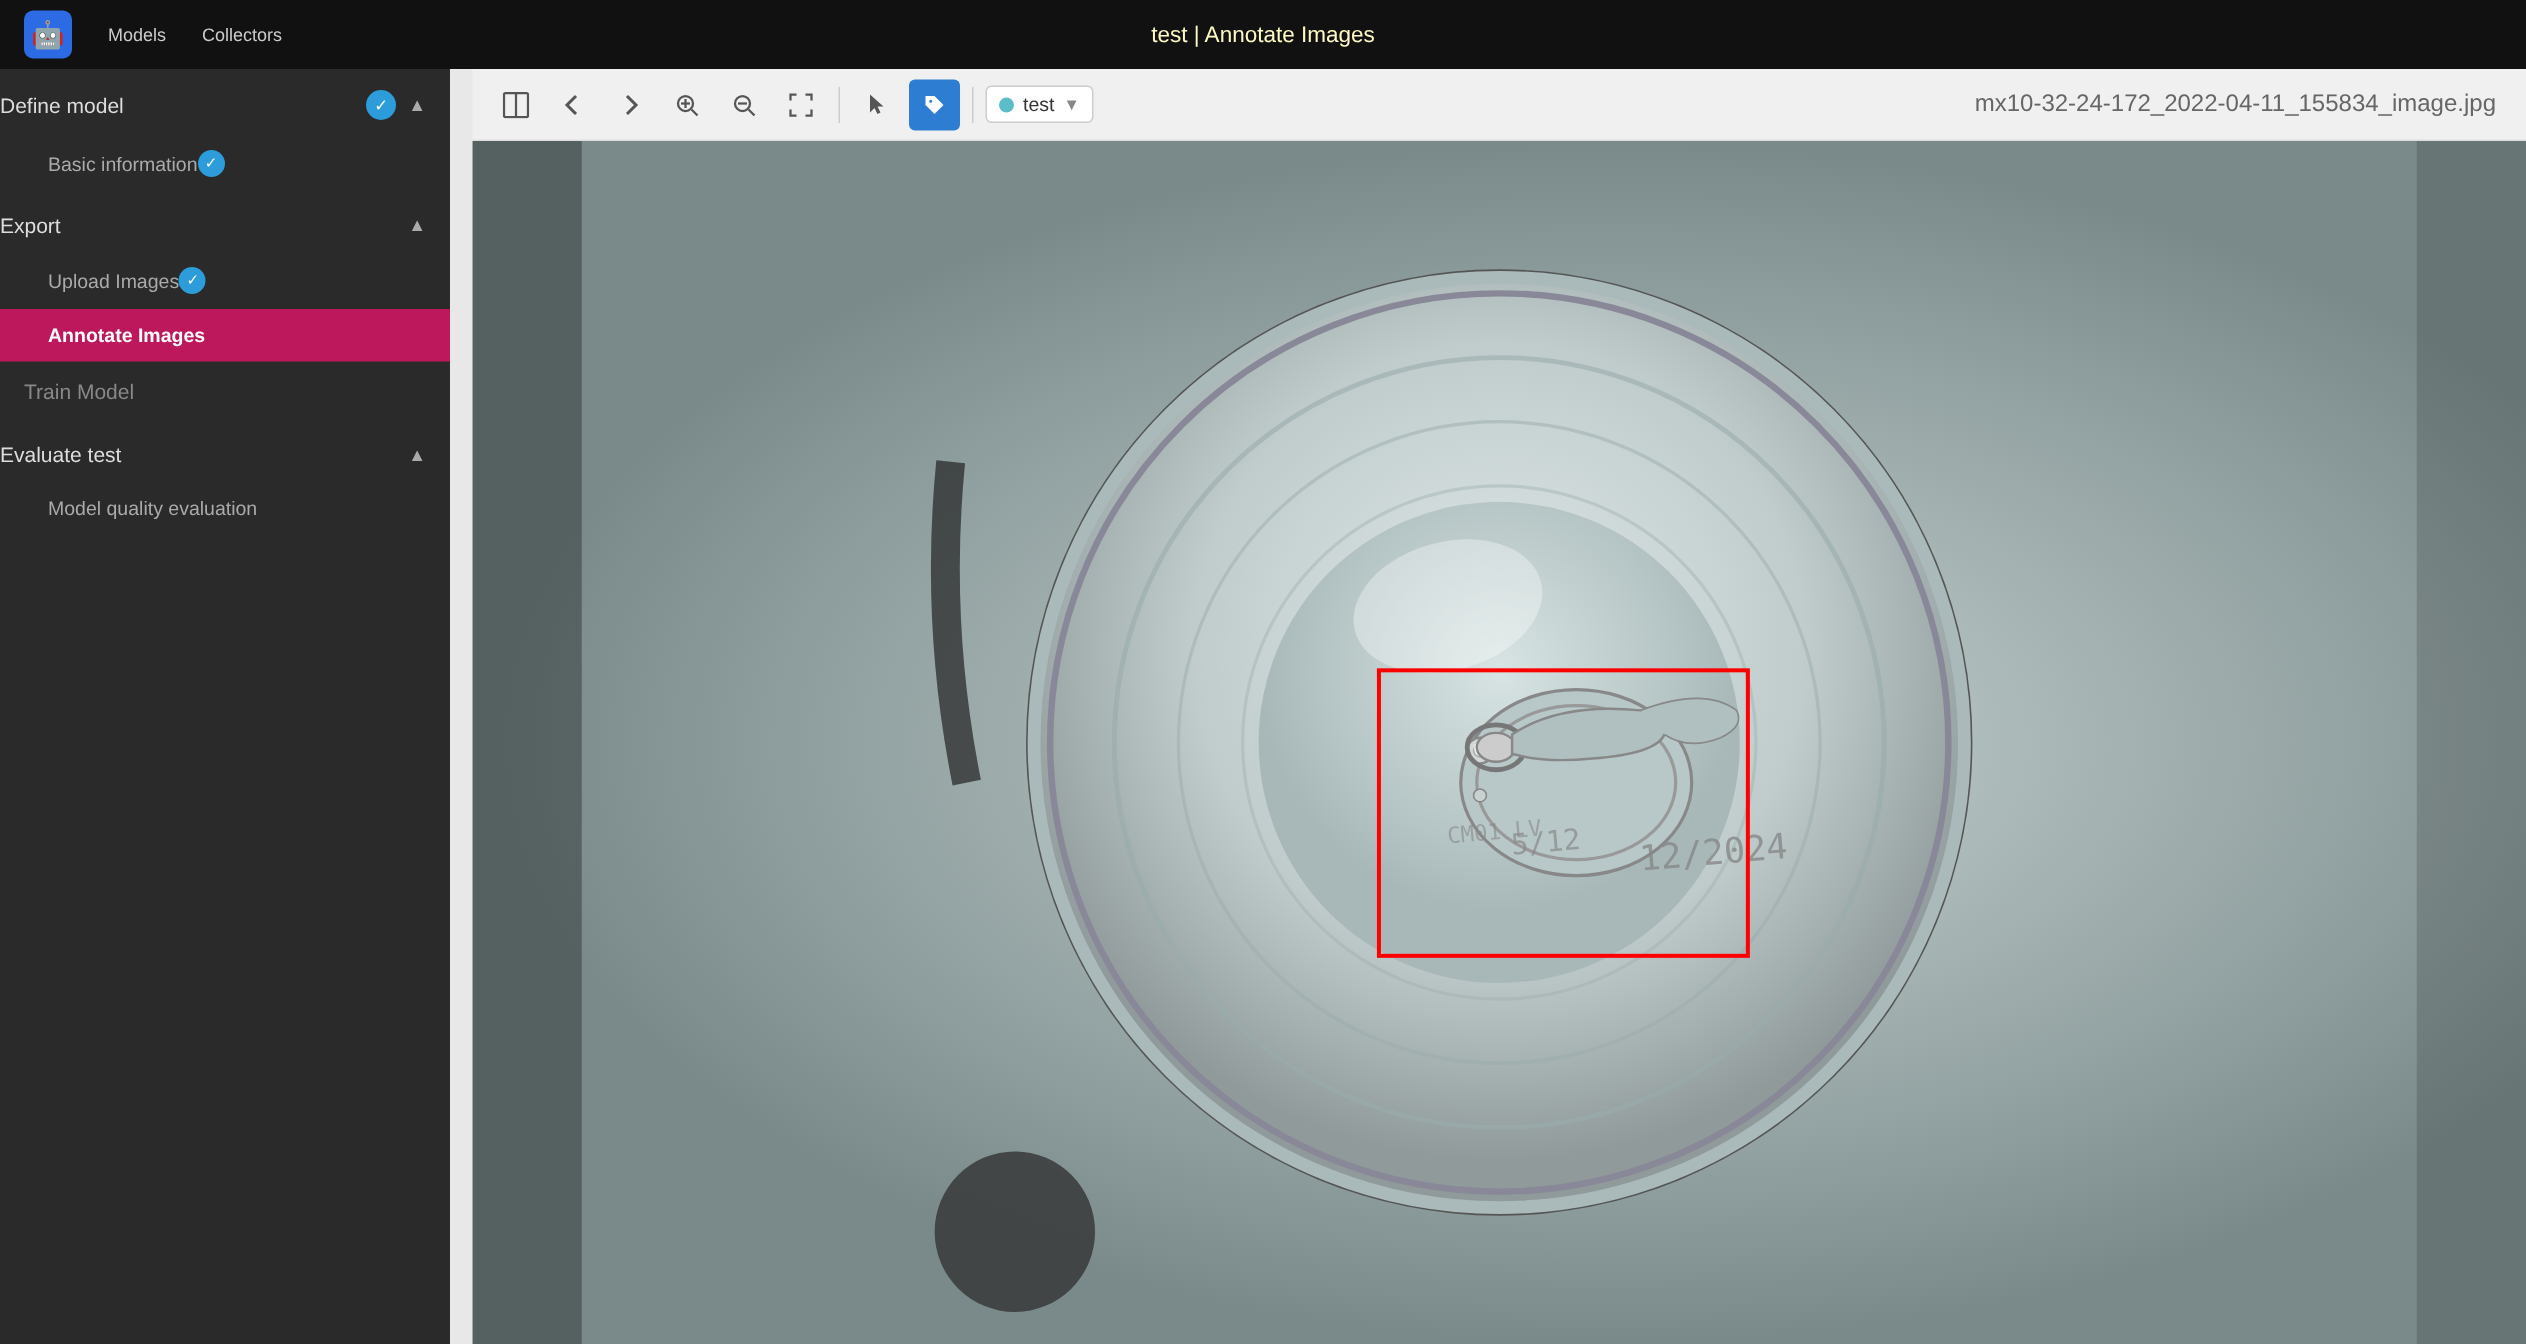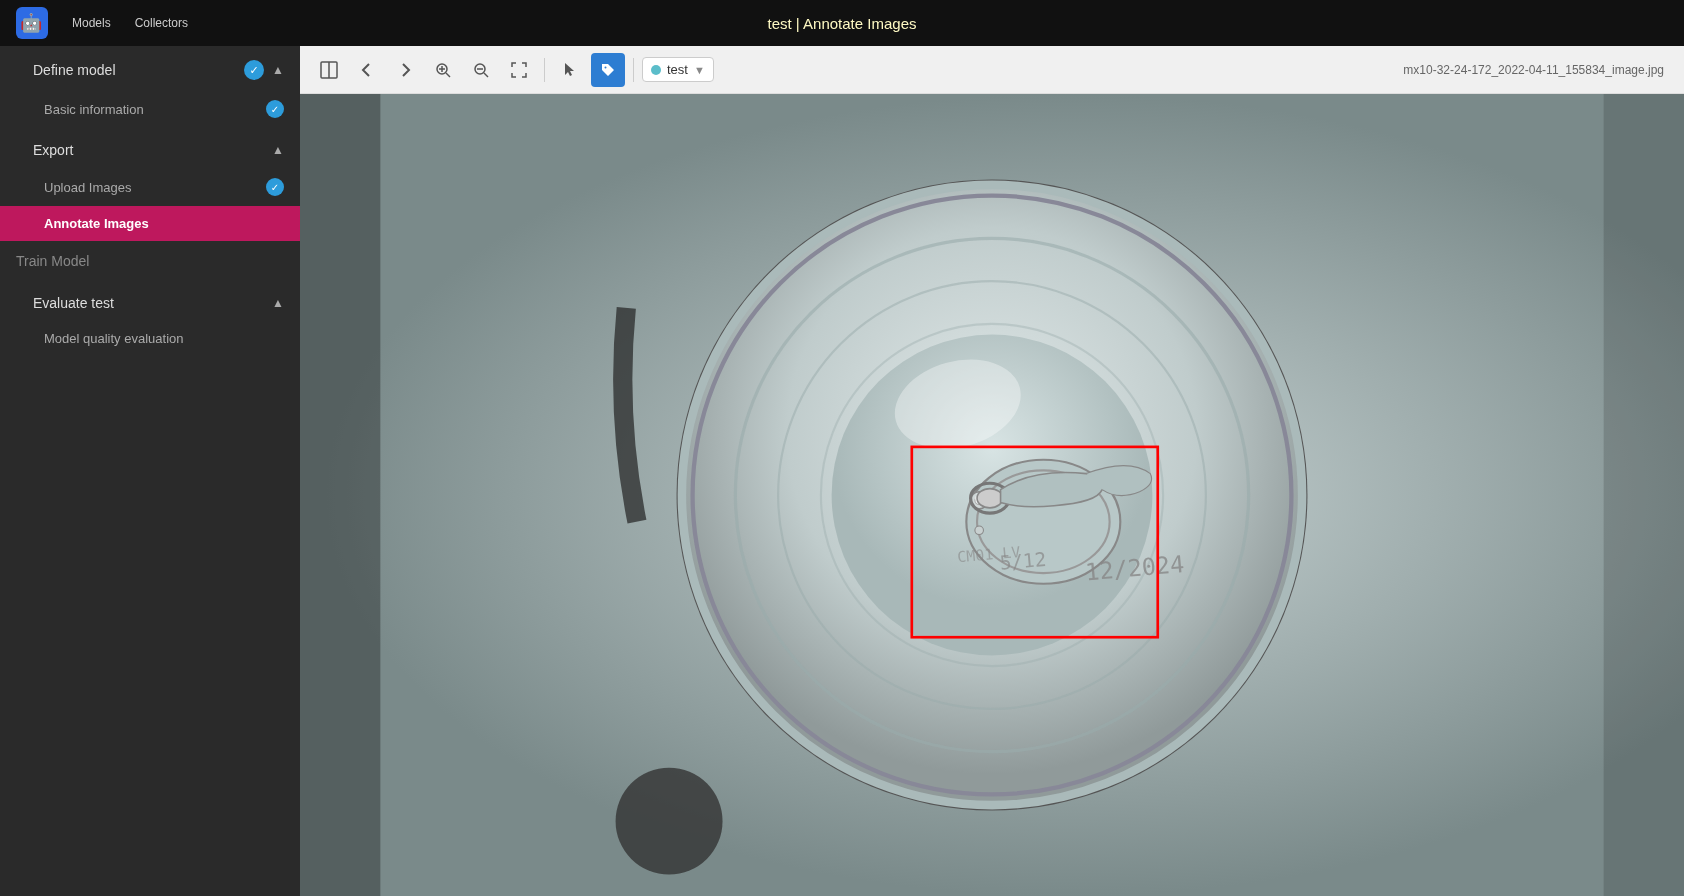--- a/index.html
+++ b/index.html
@@ -49,21 +49,21 @@
       background: #2a2a2a;
       flex-shrink: 0;
       overflow-y: auto;
       padding-bottom: 20px;
     }
 
     .sidebar-section-header {
       display: flex;
       align-items: center;
       justify-content: space-between;
-      padding: 14px 16px 10px 33px;
+      padding: 14px 16px 10px 0;
       cursor: pointer;
     }
     .sidebar-section-title {
       font-size: 14px;
       font-weight: 500;
       color: #ddd;
     }
     .sidebar-section-header .right-icons {
       display: flex; align-items: center; gap: 8px;
     }
@@ -76,22 +76,22 @@
       color: #fff;
     }
     .chevron {
       font-size: 12px;
       color: #aaa;
     }
 
     .sidebar-item {
       display: flex;
       align-items: center;
-      justify-content: space-between;
-      padding: 10px 16px 10px 44px;
+      justify-content: flex-start;
+      padding: 10px 16px 10px 32px;
       cursor: pointer;
       font-size: 13px;
       color: #aaa;
     }
     .sidebar-item.active {
       background: #be185d;
       color: #fff;
       font-weight: 600;
     }
     .sidebar-item .item-check {
@@ -110,20 +110,21 @@
       cursor: pointer;
     }
 
     
     .content-area {
       flex: 1;
       display: flex;
       flex-direction: column;
       background: #e8e8e8;
       overflow: hidden;
+      padding-left: 15px;
     }
 
     
     .toolbar {
       background: #f0f0f0;
       border-bottom: 1px solid #ddd;
       height: 48px;
       display: flex;
       align-items: center;
       padding: 0 12px;
@@ -145,21 +146,21 @@
       color: #fff;
     }
     .toolbar-divider {
       width: 1px;
       height: 24px;
       background: #ccc;
       margin: 0 4px;
     }
     .toolbar-spacer { flex: 1; }
     .filename-label {
-      font-size: 12px;
+      font-size: 16px;
       color: #666;
       margin-right: 8px;
     }
 
     .label-selector {
       display: flex;
       align-items: center;
       background: #fff;
       border: 1px solid #ccc;
       border-radius: 4px;

